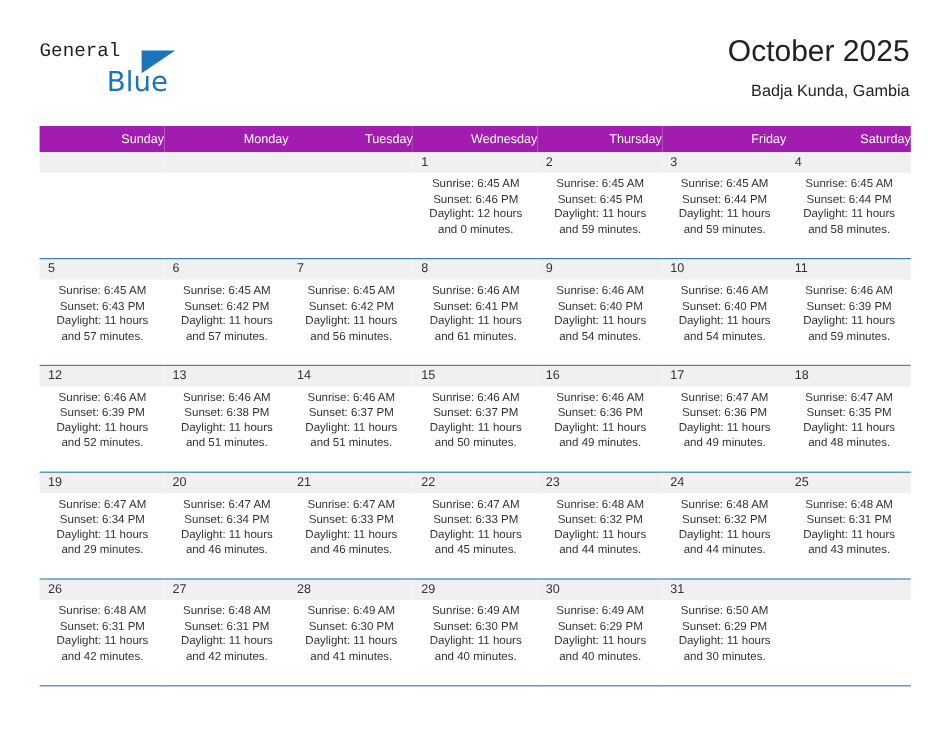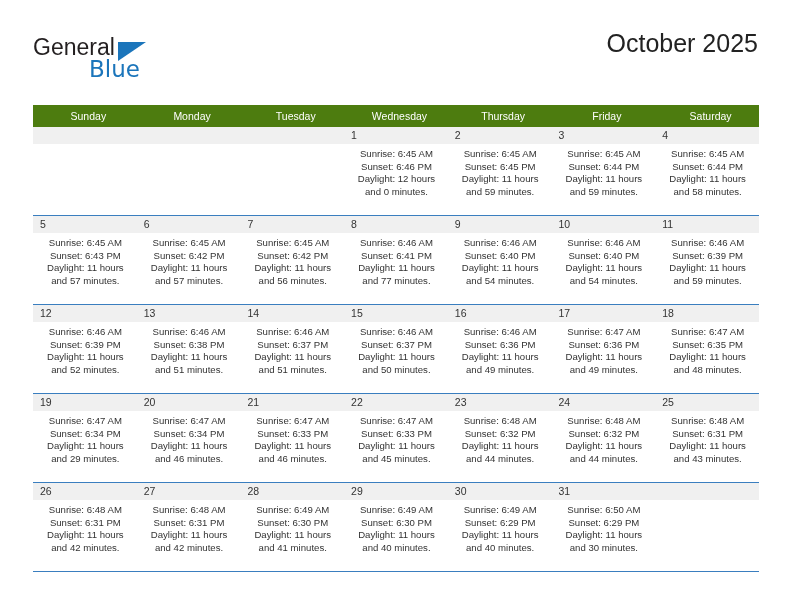--- a/index.html
+++ b/index.html
@@ -33,24 +33,24 @@
     position: absolute;
     left: 33px;
     top: 34px;
     width: 180px;
     height: 56px;
   }
   .logo-general {
     position: absolute;
     left: 0;
     top: 0;
-    font-size: 23px;
+    font-size: 16px;
     letter-spacing: 0px;
     color: #231f20;
-    font-family: Liberation Sans, sans-serif;
+    font-family: Liberation Mono, monospace;
     font-weight: 400;
   }
   .logo-blue {
     position: absolute;
     left: 56px;
     top: 22px;
     font-size: 23px;
     color: #1b75bb;
     font-family: "DejaVu Sans", sans-serif;
     font-weight: 400;
@@ -91,25 +91,25 @@
   
   .calendar {
     position: absolute;
     left: 33px;
     top: 105px;
     width: 726px;
     border-collapse: collapse;
     table-layout: fixed;
   }
   .calendar th {
-    background: #4d7c0f;
+    background: #a21caf;
     color: #ffffff;
     font-size: 10.5px;
     font-weight: 400;
-    text-align: center;
+    text-align: right;
     padding: 5px 0 5px 7px;
     height: 11px;
     border: none;
   }
   .calendar td {
     width: 103.71px;
     vertical-align: top;
     padding: 0;
     border: none;
     background: #ffffff;
@@ -152,20 +152,21 @@
 <div class="page">
 
   <div class="header">
     <div class="logo">
       <span class="logo-general">General</span>
       <span class="logo-triangle"></span>
       <span class="logo-blue">Blue</span>
     </div>
     <div class="title-block">
       <div class="cal-title">October 2025</div>
+      <div class="cal-subtitle">Badja Kunda, Gambia</div>
     </div>
   </div>
 
   <table class="calendar">
     <thead>
       <tr>
         <th>Sunday</th>
         <th>Monday</th>
         <th>Tuesday</th>
         <th>Wednesday</th>
@@ -288,21 +289,21 @@
               </div>
             </div>
           </td>
           <td>
             <div class="cell">
               <div class="daynum-band">8</div>
               <div class="cell-body">
                 <div>Sunrise: 6:46 AM</div>
                 <div>Sunset: 6:41 PM</div>
                 <div>Daylight: 11 hours</div>
-                <div>and 77 minutes.</div>
+                <div>and 61 minutes.</div>
               </div>
             </div>
           </td>
           <td>
             <div class="cell">
               <div class="daynum-band">9</div>
               <div class="cell-body">
                 <div>Sunrise: 6:46 AM</div>
                 <div>Sunset: 6:40 PM</div>
                 <div>Daylight: 11 hours</div>

